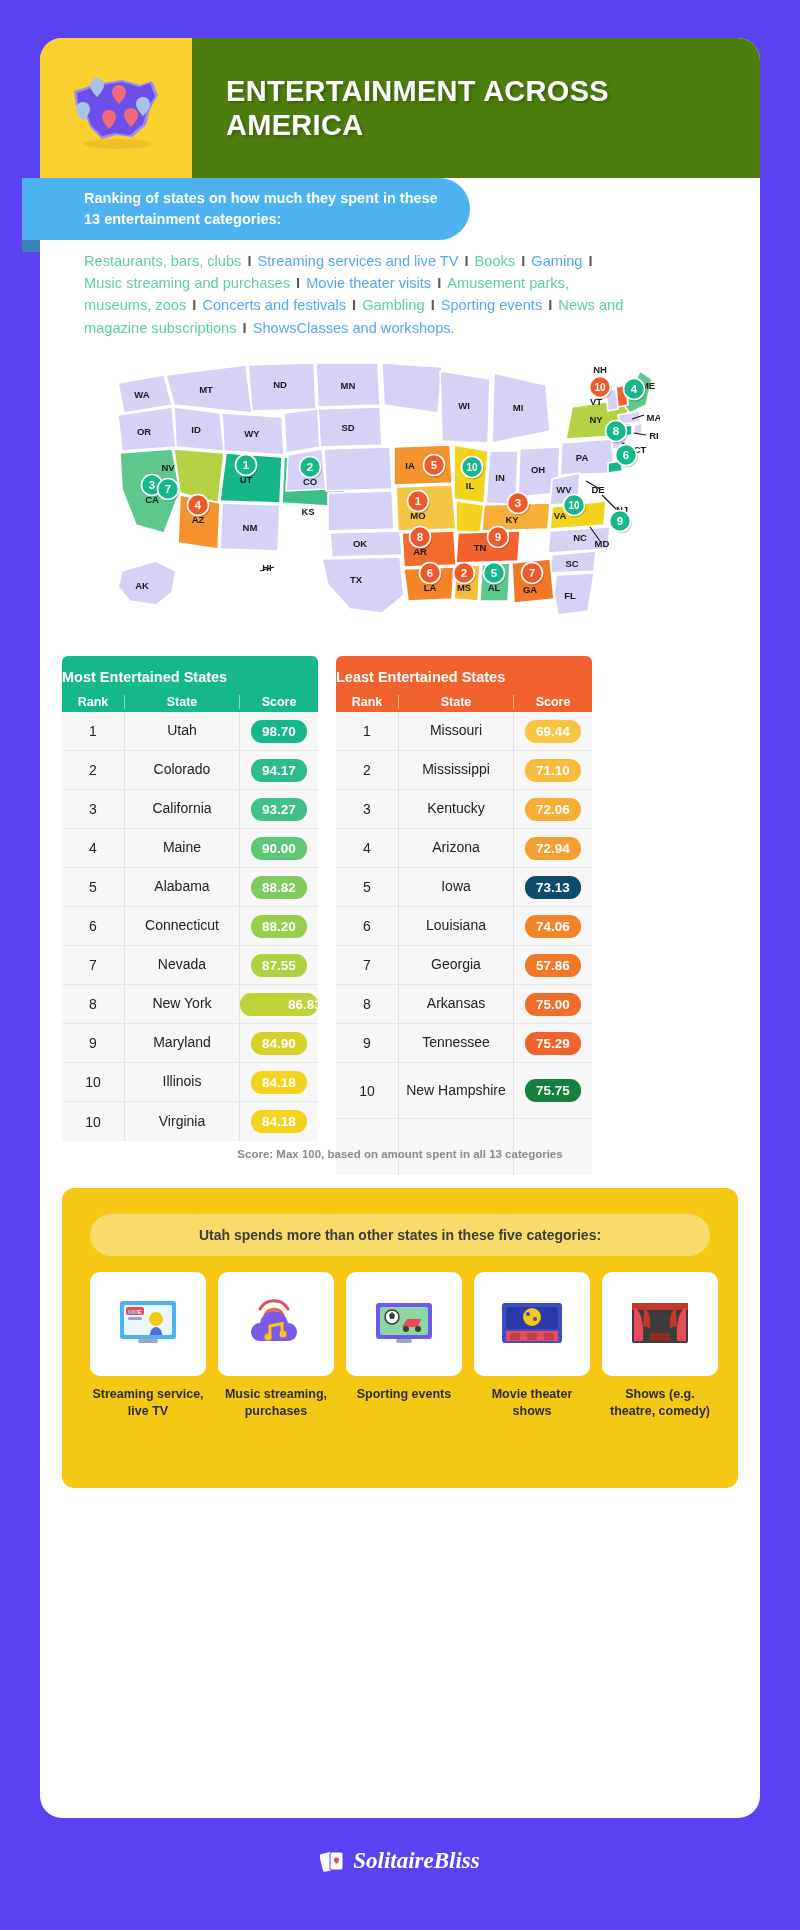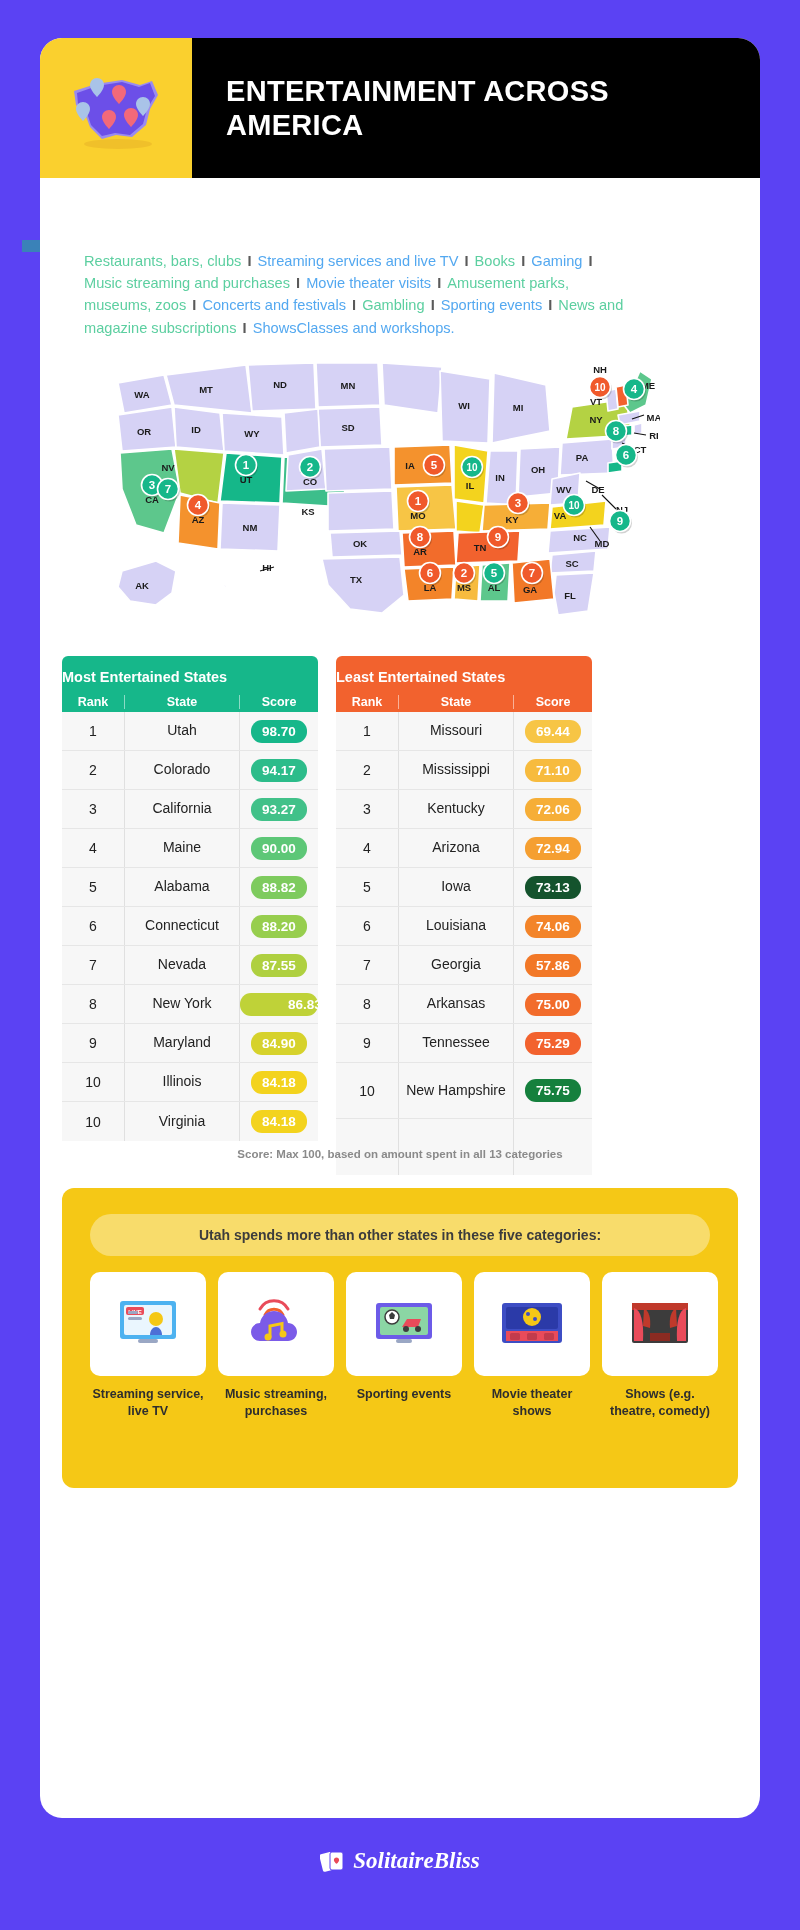--- a/index.html
+++ b/index.html
@@ -21,21 +21,21 @@
   }
 
   
   .header { position: absolute; left: 0; top: 0; width: 720px; height: 140px; display: flex; }
   .header-logo {
     width: 152px; height: 140px; background: #FAD02E;
     border-top-left-radius: 22px;
     display: flex; align-items: center; justify-content: center;
   }
   .header-title {
-    flex: 1; background: #000000;
+    flex: 1; background: #4d7c0f;
     border-top-right-radius: 22px;
     display: flex; align-items: center;
     padding: 0 34px;
   }
   .header-title h1 {
     color: #fff; font-size: 29px; font-weight: bold;
     line-height: 1.18; letter-spacing: .3px;
     text-transform: uppercase;
     text-shadow: 2px 2px 3px rgba(0,0,0,.22);
   }
@@ -159,20 +159,23 @@
             <path d="M58 50c0-4 3-7 7-7s7 3 7 7c0 5-7 12-7 12s-7-7-7-12z" fill="#F2697A"></path>
           </g>
         </svg>
       </div>
       <div class="header-title">
         <h1>ENTERTAINMENT ACROSS AMERICA</h1>
       </div>
     </div>
 
     <div class="subtitle-tail"></div>
+    <div class="subtitle-pill">
+      <span>Ranking of states on how much they spent in these 13 entertainment categories:</span>
+    </div>
 
     <div class="categories" id="cats"><span class="cat-g">Restaurants, bars, clubs</span><span class="cat-sep"> I </span><span class="cat-b">Streaming services and live TV</span><span class="cat-sep"> I </span><span class="cat-g">Books</span><span class="cat-sep"> I </span><span class="cat-b">Gaming</span><span class="cat-sep"> I </span><span class="cat-g">Music streaming and purchases</span><span class="cat-sep"> I </span><span class="cat-b">Movie theater visits</span><span class="cat-sep"> I </span><span class="cat-g">Amusement parks, museums, zoos</span><span class="cat-sep"> I </span><span class="cat-b">Concerts and festivals</span><span class="cat-sep"> I </span><span class="cat-g">Gambling</span><span class="cat-sep"> I </span><span class="cat-b">Sporting events</span><span class="cat-sep"> I </span><span class="cat-g">News and magazine subscriptions</span><span class="cat-sep"> I </span><span class="cat-b">ShowsClasses and workshops.</span></div>
 
     <div class="map-wrap">
       <svg width="600" height="290" viewBox="0 0 600 290">
         <g stroke="#ffffff" stroke-width="1.6" stroke-linejoin="round">
 
           <polygon points="58,40 104,32 112,62 64,70" fill="#D6D2F5"></polygon>
           <polygon points="58,72 112,64 116,104 62,108" fill="#D6D2F5"></polygon>
           <polygon points="106,32 186,22 192,70 114,62" fill="#D6D2F5"></polygon>
@@ -537,21 +540,21 @@
               <div class="rk">4</div>
               <div class="st">Arizona</div>
               <div class="sc">
                 <span class="pill" style="background: rgb(245, 159, 49);">72.94</span>
               </div>
             </div>
             <div class="row">
               <div class="rk">5</div>
               <div class="st">Iowa</div>
               <div class="sc">
-                <span class="pill" style="background: #14532d;">73.13</span>
+                <span class="pill" style="background: #0c4a6e;">73.13</span>
               </div>
             </div>
             <div class="row">
               <div class="rk">6</div>
               <div class="st">Louisiana</div>
               <div class="sc">
                 <span class="pill" style="background: rgb(243, 132, 41);">74.06</span>
               </div>
             </div>
             <div class="row">

